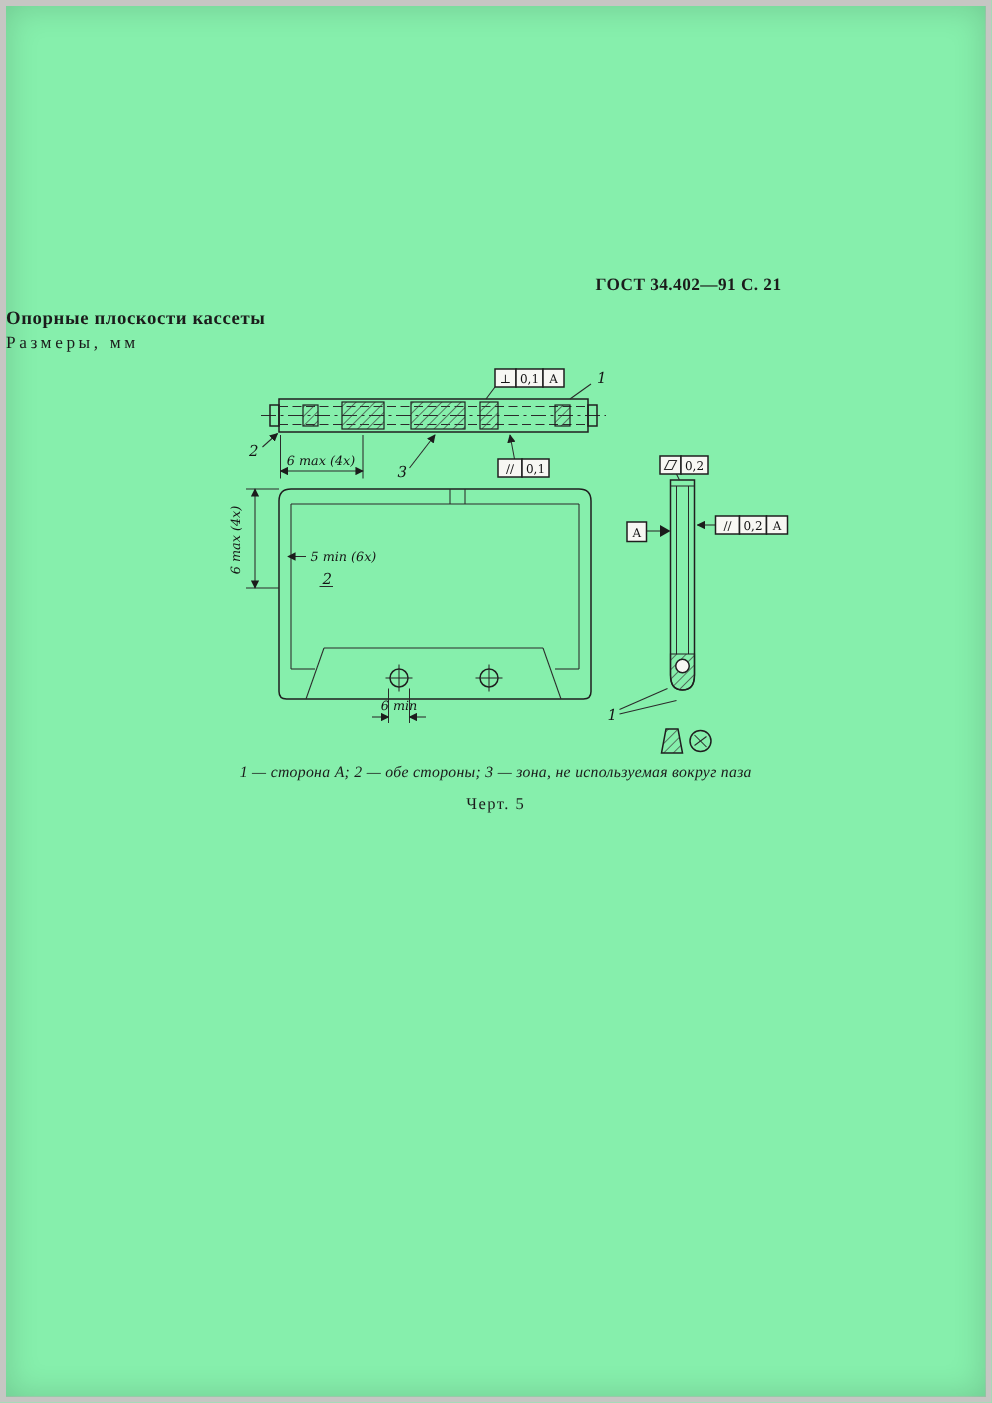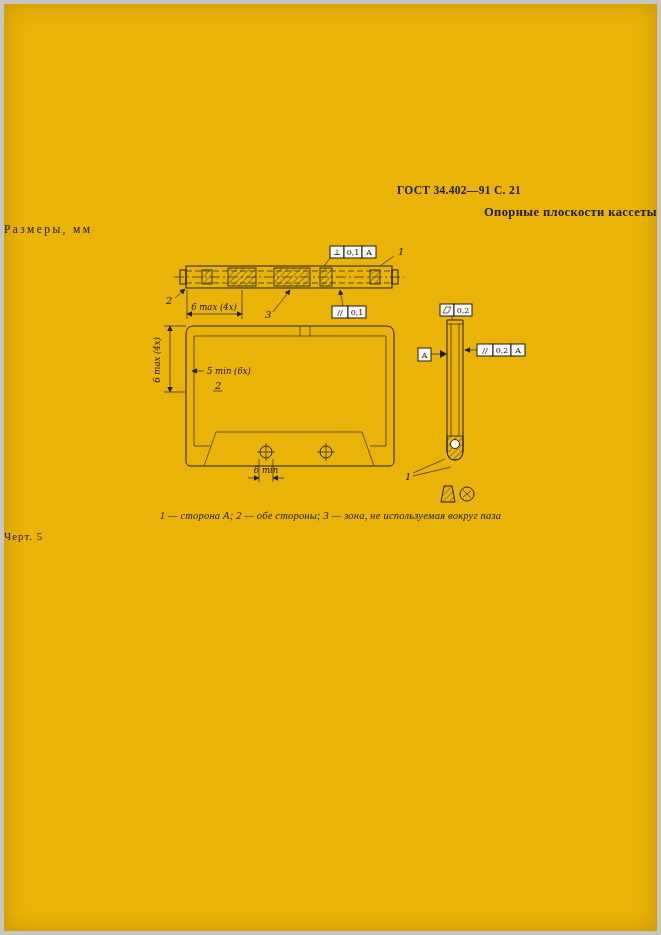--- a/index.html
+++ b/index.html
@@ -4,41 +4,41 @@
 <style>
   html,body{margin:0;padding:0;}
   body{
     width:661px;height:935px;position:relative;overflow:hidden;
     background:#c6c6c3;
     font-family:"Liberation Serif", serif;
     color:#1b1b1b;
   }
   .page{
     position:absolute;inset:4px;
-    background:#eab308;
+    background:#86efac;
     box-shadow:inset 0 0 22px rgba(0,0,0,.16);
   }
   .header{
     position:absolute;top:180px;right:136px;
     font-weight:bold;font-size:11.5px;letter-spacing:.3px;white-space:nowrap;
   }
   .title{
-    position:absolute;top:201px;left:0;width:100%;text-align:right;
+    position:absolute;top:201px;left:0;width:100%;text-align:left;
     font-weight:bold;font-size:12.5px;letter-spacing:.4px;
   }
   .units{
     position:absolute;top:219px;left:0;width:100%;text-align:left;
     font-size:11.5px;letter-spacing:2.4px;
   }
   .caption{
     position:absolute;top:506px;left:0;width:100%;text-align:center;
     font-style:italic;font-size:10.5px;letter-spacing:.2px;
   }
   .figure{
-    position:absolute;top:526px;left:0;width:100%;text-align:left;
+    position:absolute;top:526px;left:0;width:100%;text-align:center;
     font-size:11px;letter-spacing:1px;
   }
   svg.drawing{position:absolute;left:140px;top:236px;}
   svg .ln{stroke:#1f1f1f;stroke-width:1;fill:none;}
   svg .thin{stroke:#2a2a2a;stroke-width:.7;fill:none;}
   svg text{fill:#141414;font-family:"DejaVu Serif", serif;}
   svg .dim{font-style:italic;font-size:8.5px;}
   svg .callout{font-style:italic;font-size:10px;}
   svg .frametxt{font-size:8px;}
   svg .frm{fill:#f7f7f3;stroke:#1f1f1f;stroke-width:1;}

